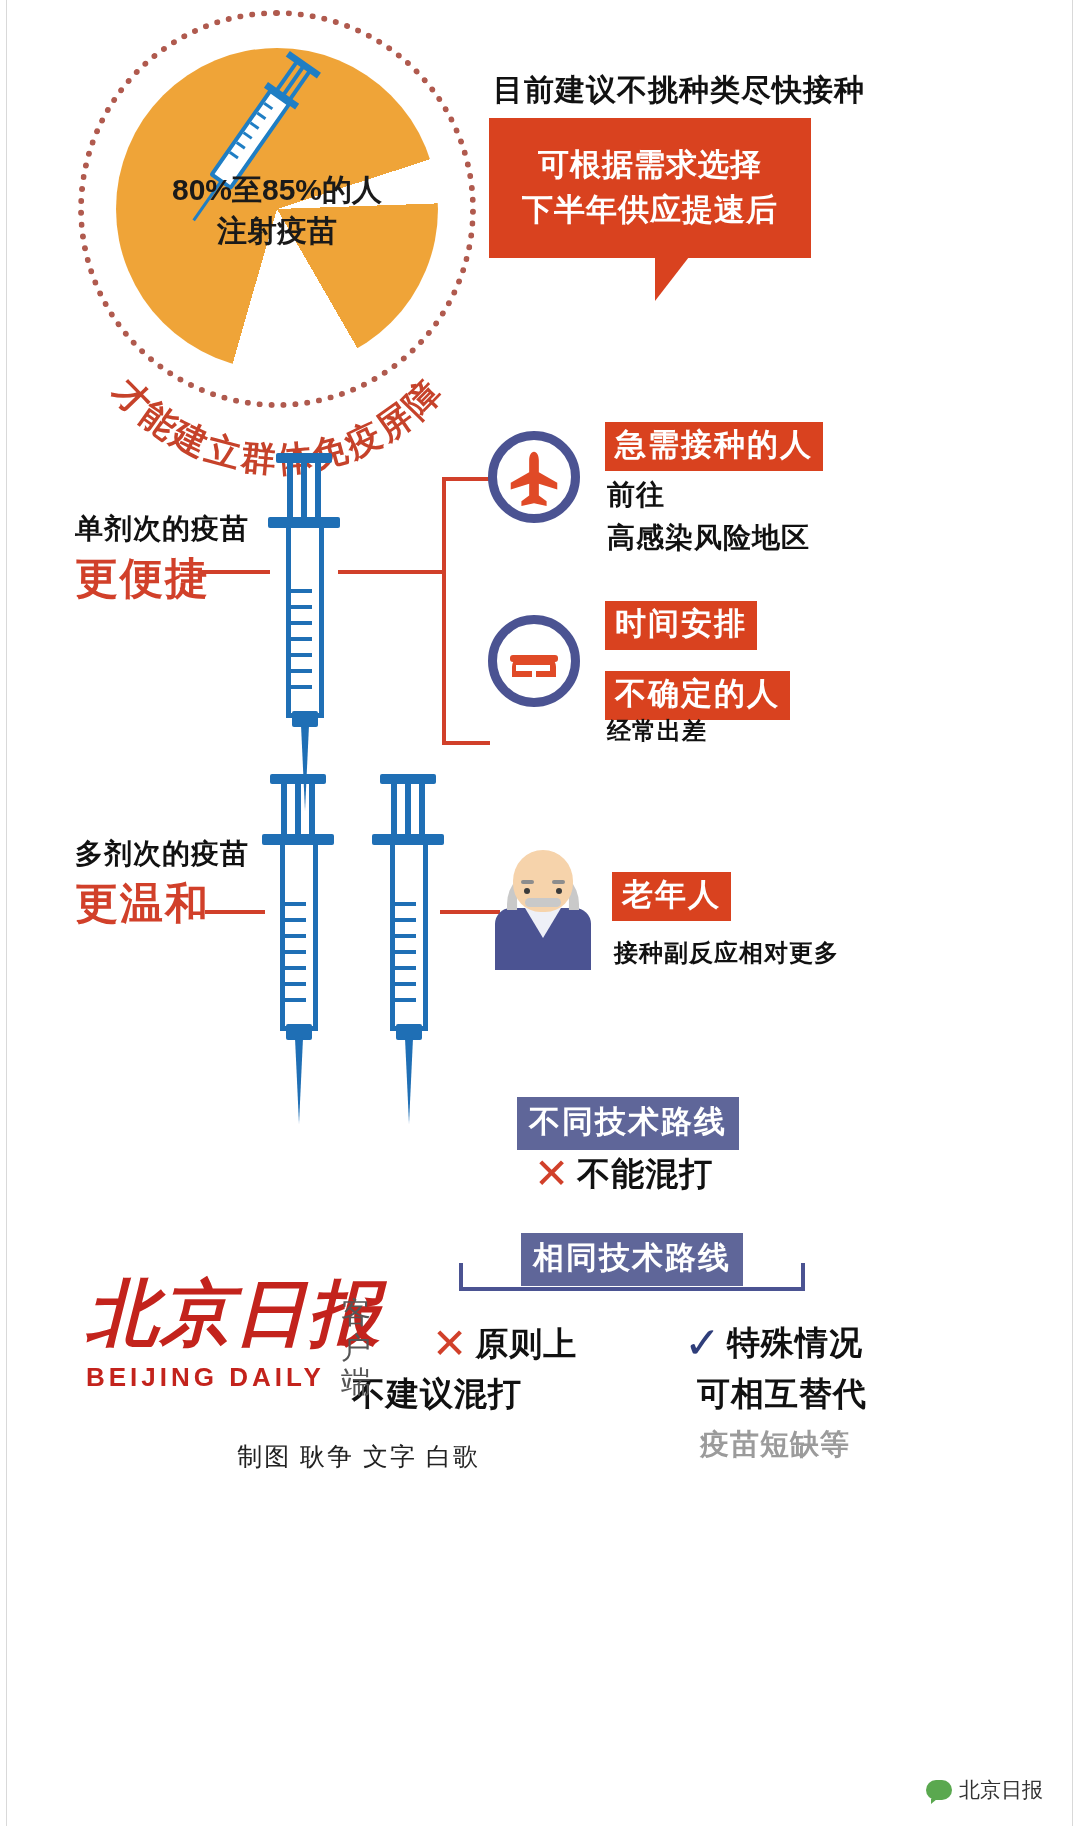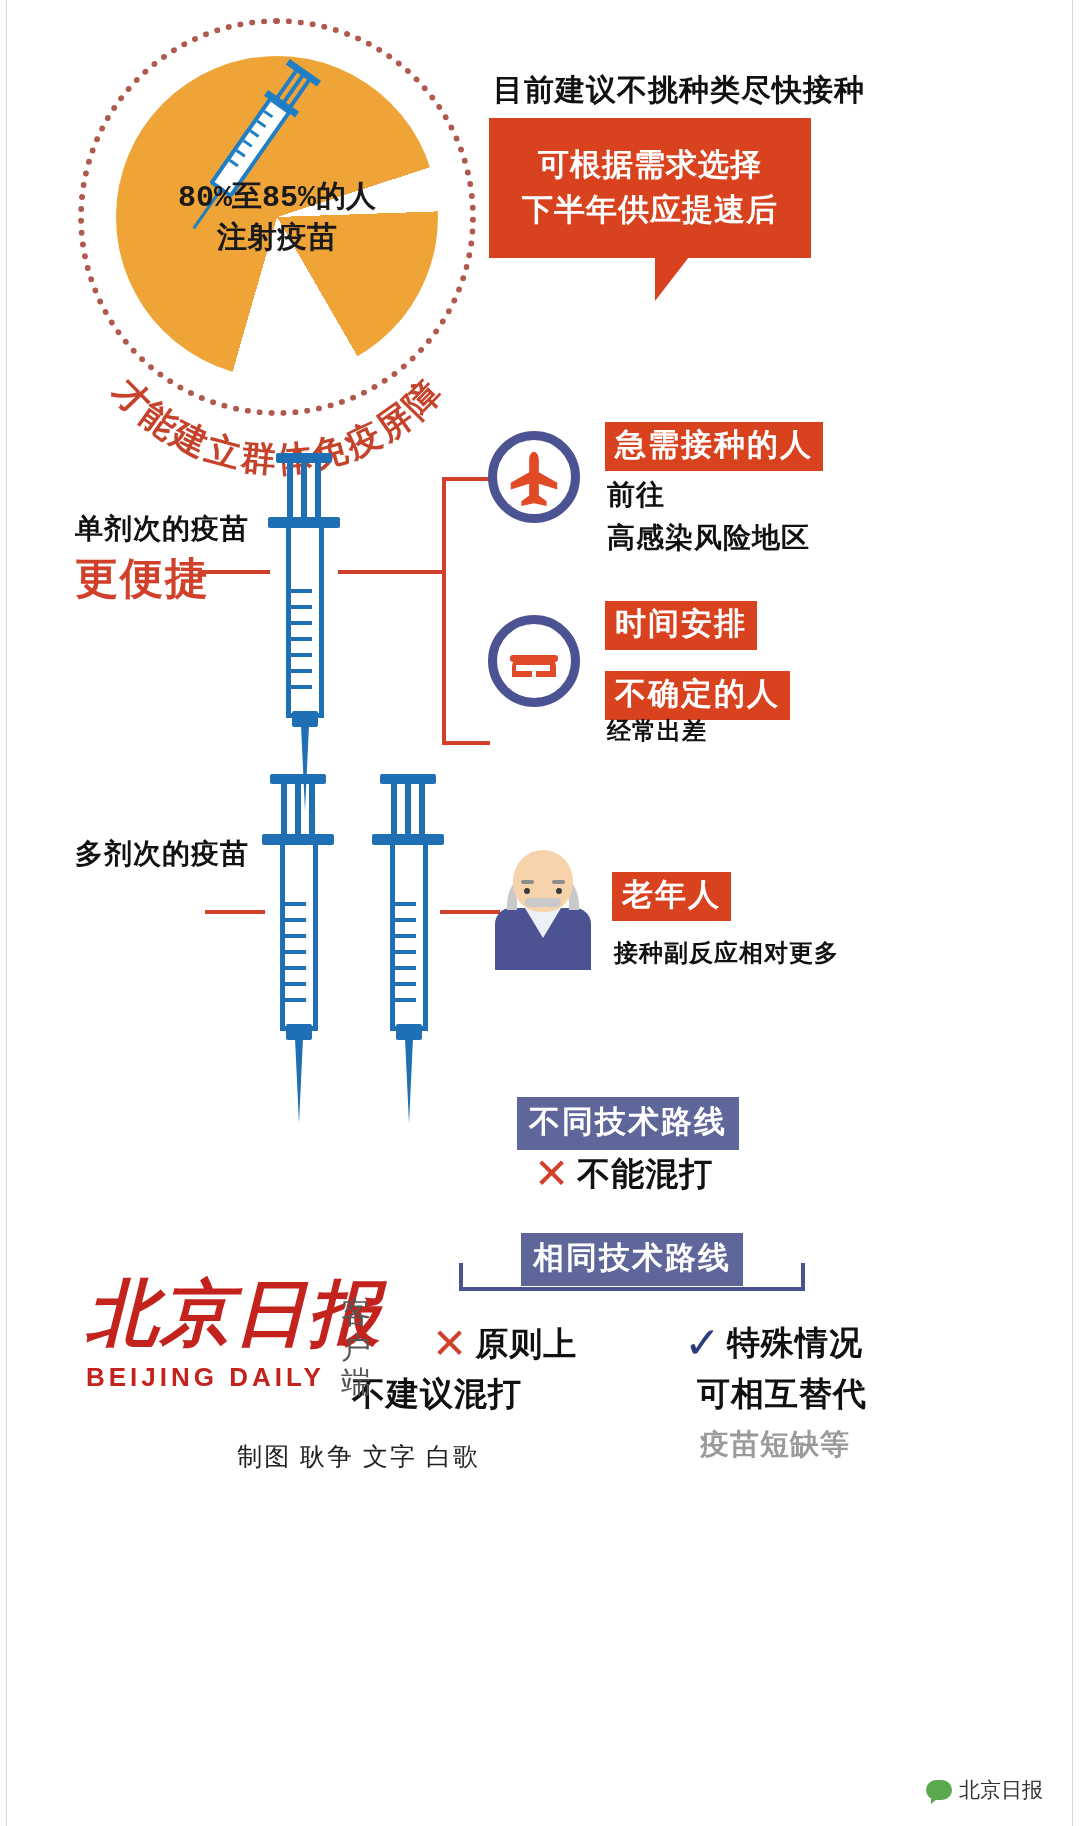--- a/index.html
+++ b/index.html
@@ -11,21 +11,21 @@
     overflow:hidden;
   }
   .page{position:relative;width:1079px;height:1826px;background:#fff;}
 
   
   .edge{position:absolute;top:0;width:1px;height:1826px;background:#d9d9d9;}
   .edge.l{left:6px;}
   .edge.r{right:6px;}
 
   
-  .donut-wrap{position:absolute;left:78px;top:18px;width:400px;height:400px;font-family:Liberation Mono, monospace;}
+  .donut-wrap{position:absolute;left:78px;top:10px;width:400px;height:400px;}
   .dotted-ring{
     position:absolute;left:0;top:0;width:398px;height:398px;
     border:6px dotted #b05a4e;border-radius:50%;box-sizing:border-box;
   }
   .donut{
     position:absolute;left:38px;top:38px;width:322px;height:322px;border-radius:50%;
     background:
       conic-gradient(from 0deg,
         #efa438 0deg 72deg,
         #ffffff 72deg 88deg,
@@ -295,20 +295,21 @@
     <div style="position:absolute;left:605px;top:256px;">
       <span class="tagred">不确定的人</span>
     </div>
     <div class="plain sm" style="position:absolute;left:607px;top:300px;">经常出差</div>
   </div>
 
   <div class="sec3">
 
     <div class="lbl-blk" style="left:75px;top:75px;">
       <div class="top">多剂次的疫苗</div>
+      <div class="big">更温和</div>
     </div>
 
     <div class="syringe" style="left:262px;top:14px;width:70px;height:300px;">
       <div class="plunger-top" style="left:8px;top:0;width:56px;height:10px;"></div>
       <div class="rod" style="left:19px;top:8px;width:6px;height:56px;"></div>
       <div class="rod" style="left:33px;top:8px;width:6px;height:56px;"></div>
       <div class="rod" style="left:47px;top:8px;width:6px;height:56px;"></div>
       <div class="flange" style="left:0px;top:60px;width:72px;height:11px;"></div>
       <div class="plunger-top" style="left:18px;top:104px;width:38px;height:10px;"></div>
       <div class="barrel" style="left:18px;top:71px;width:38px;height:186px;"></div>

